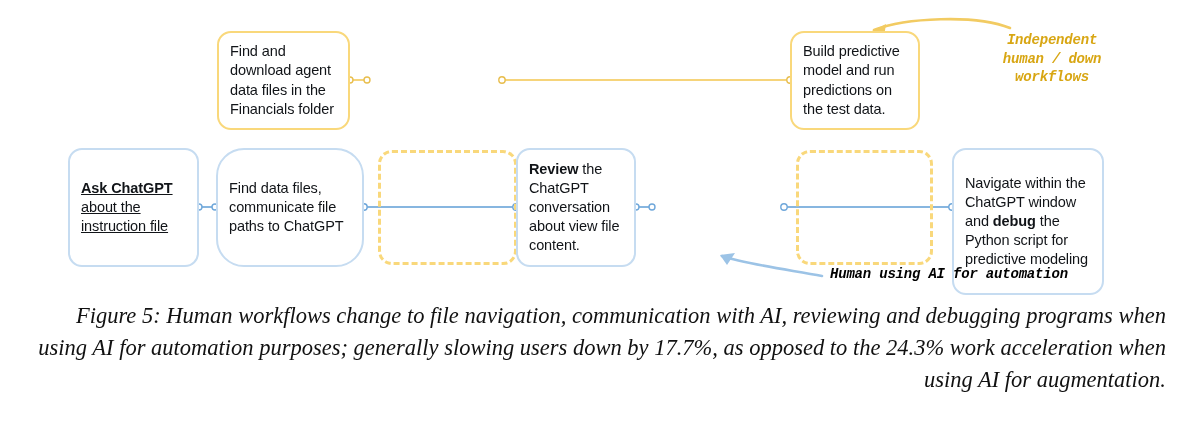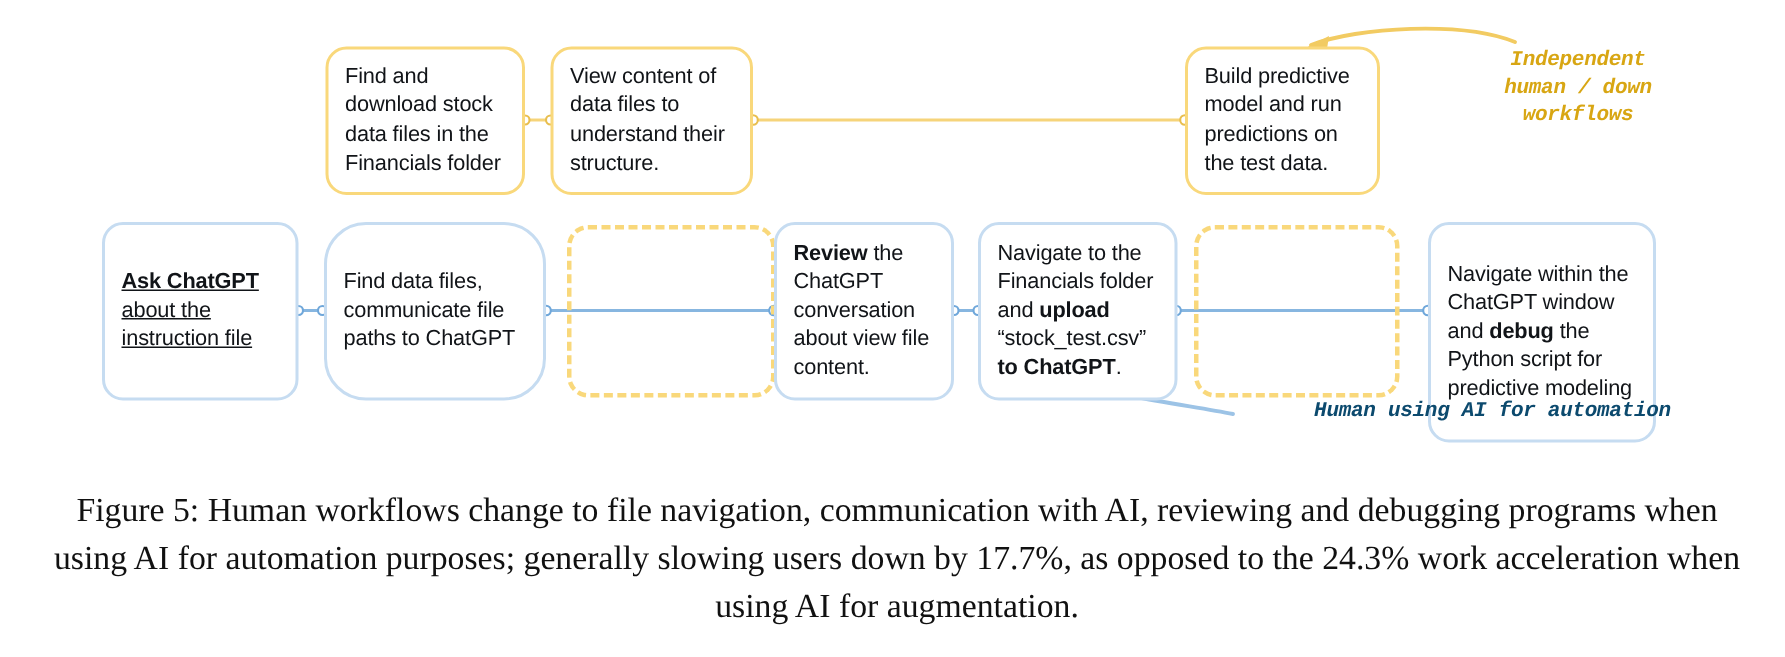--- a/index.html
+++ b/index.html
@@ -43,31 +43,32 @@
   .annot{
     position:absolute;
     font-weight:700;
     font-style:italic;
     font-size:14px;
     line-height:1.33;
     letter-spacing:-0.2px;
     font-family:Liberation Mono, monospace;
   }
   .annot.gold{color:#D8A613;text-align:center;}
-  .annot.blue{color:#0c4a6e;text-align:center;}
+  .annot.blue{color:#000000;text-align:left;}
 
   
   .caption{
     position:absolute;
-    left:30px;top:324px;width:1136px;
+    left:30px;top:300px;width:1136px;
     font-family:"Liberation Serif", serif;
     font-size:22.5px;
     line-height:1.42;
     color:#111111;
-    text-align:center;
+    text-align:right;
+    font-style:italic;
   }
   svg.overlay{position:absolute;left:0;top:0;width:1190px;height:300px;pointer-events:none;}
 </style>
 </head>
 <body>
 
 <div id="figure">
 
   <div class="diagram">
 
@@ -98,26 +99,23 @@
 
       <line x1="784" y1="207" x2="952" y2="207" stroke="#87B6E0" stroke-width="2"></line>
       <circle cx="784" cy="207" r="3.2" fill="#fff" stroke="#6FA7DA" stroke-width="1.4"></circle>
       <circle cx="952" cy="207" r="3.2" fill="#fff" stroke="#6FA7DA" stroke-width="1.4"></circle>
 
       <path d="M 822 276 C 790 270 745 264 722 256" fill="none" stroke="#9CC3E6" stroke-width="2.6" stroke-linecap="round"></path>
       <path d="M 720 255 L 735 253 L 727 265 Z" fill="#9CC3E6"></path>
     </svg>
 
     <div class="node yellow" style="left:217px;top:31px;width:133px;height:99px;">
-      <span class="txt">Find and download stock data files in the Financials folder</span>
+      <span class="txt">Find and download agent data files in the Financials folder</span>
     </div>
 
-    <div class="node yellow" style="left:367px;top:31px;width:135px;height:99px;">
-      <span class="txt">View content of data files to understand their structure.</span>
-    </div>
 
     <div class="node yellow" style="left:790px;top:31px;width:130px;height:99px;">
       <span class="txt">Build predictive model and run predictions on the test data.</span>
     </div>
 
     <div class="annot gold" style="left:962px;top:31px;width:180px;">
       <div>Independent</div>
       <div>human / down</div>
       <div>workflows</div>
     </div>
@@ -131,23 +129,20 @@
     </div>
 
     <div class="node dashed" style="left:378px;top:150px;width:139px;height:115px;">
       <span class="txt"></span>
     </div>
 
     <div class="node blue" style="left:516px;top:148px;width:120px;height:119px;">
       <span class="txt"><b>Review</b><span> the ChatGPT conversation about view file content.</span></span>
     </div>
 
-    <div class="node blue" style="left:652px;top:148px;width:133px;height:119px;">
-      <span class="txt">Navigate to the Financials folder and <b>upload</b> “stock_test.csv” <b>to ChatGPT</b>.</span>
-    </div>
 
     <div class="node dashed" style="left:796px;top:150px;width:137px;height:115px;">
       <span class="txt"></span>
     </div>
 
     <div class="node blue" style="left:952px;top:148px;width:152px;height:147px;">
       <span class="txt">Navigate within the ChatGPT window and <b>debug</b> the Python script for predictive modeling</span>
     </div>
 
     <div class="annot blue" style="left:830px;top:265px;width:330px;">

